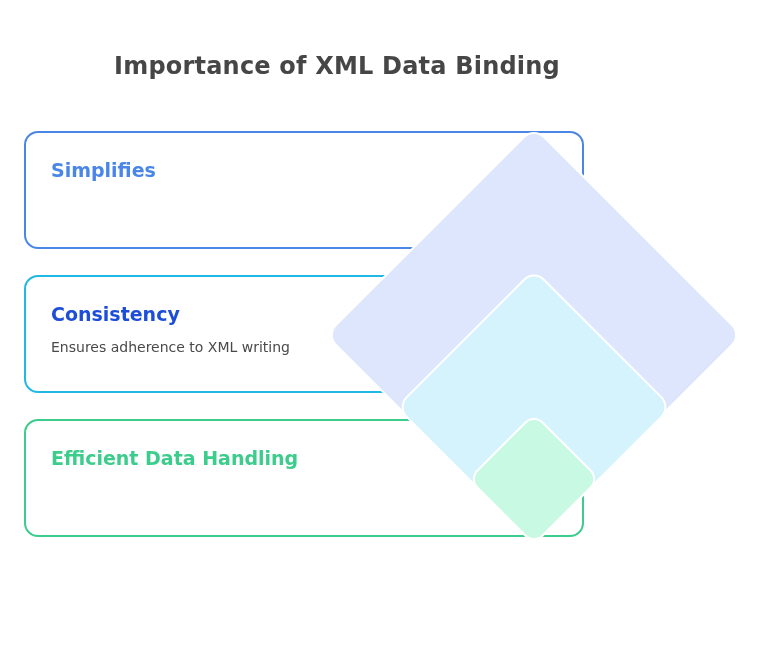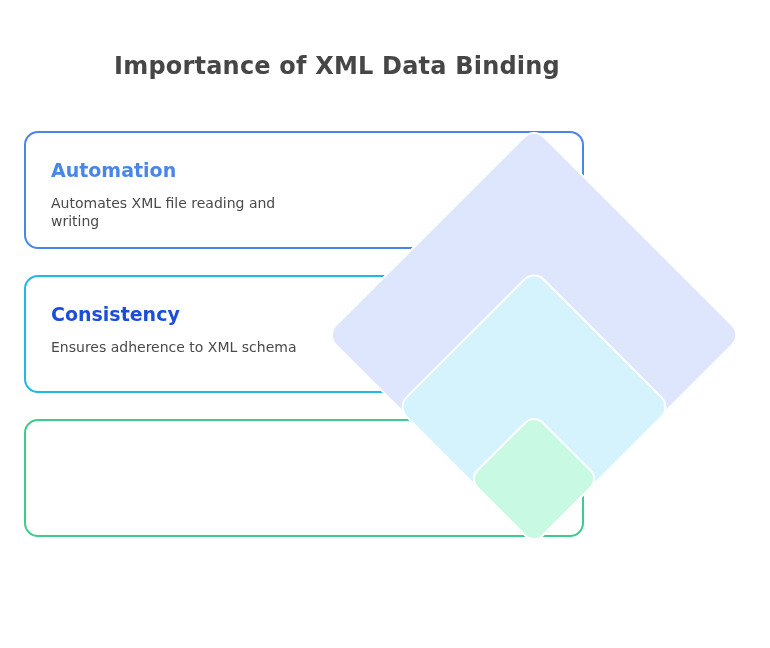--- a/index.html
+++ b/index.html
@@ -13,28 +13,28 @@
   .card .desc { position: absolute; left: 25px; top: 61px; width: 270px; font-size: 14px;
                 line-height: 18px; color: #4a4a4a; }
   svg.diamonds { position: absolute; left: 0; top: 0; }
 </style>
 </head>
 <body>
 
 <div class="title">Importance of XML Data Binding</div>
 
 <div class="card" id="card0" style="top: 131px; border-color: rgb(74, 134, 232);">
-  <div class="head" style="color: rgb(74, 134, 232);">Automation</div>
-  <div class="desc">Automates XML file reading and writing</div>
+  <div class="head" style="color: rgb(74, 134, 232);">Simplifies</div>
 </div>
 <div class="card" id="card1" style="top: 275px; border-color: rgb(34, 184, 230);">
   <div class="head" style="color: #1d4ed8;">Consistency</div>
-  <div class="desc">Ensures adherence to XML schema</div>
+  <div class="desc">Ensures adherence to XML writing</div>
 </div>
 <div class="card" id="card2" style="top: 419px; border-color: rgb(60, 204, 140);">
+  <div class="head" style="color: rgb(60, 204, 140);">Efficient Data Handling</div>
 </div>
 
 <svg class="diamonds" width="770" height="648">
   <g transform="translate(534,335) rotate(45)">
     <rect id="d0" x="-147" y="-147" width="294" height="294" rx="14" stroke="#ffffff" stroke-width="2" fill="#dde6fc"></rect>
   </g>
   <g transform="translate(534,407) rotate(45)">
     <rect id="d1" x="-97" y="-97" width="194" height="194" rx="14" stroke="#ffffff" stroke-width="2" fill="#d4f3fc"></rect>
   </g>
   <g transform="translate(534,479) rotate(45)">

